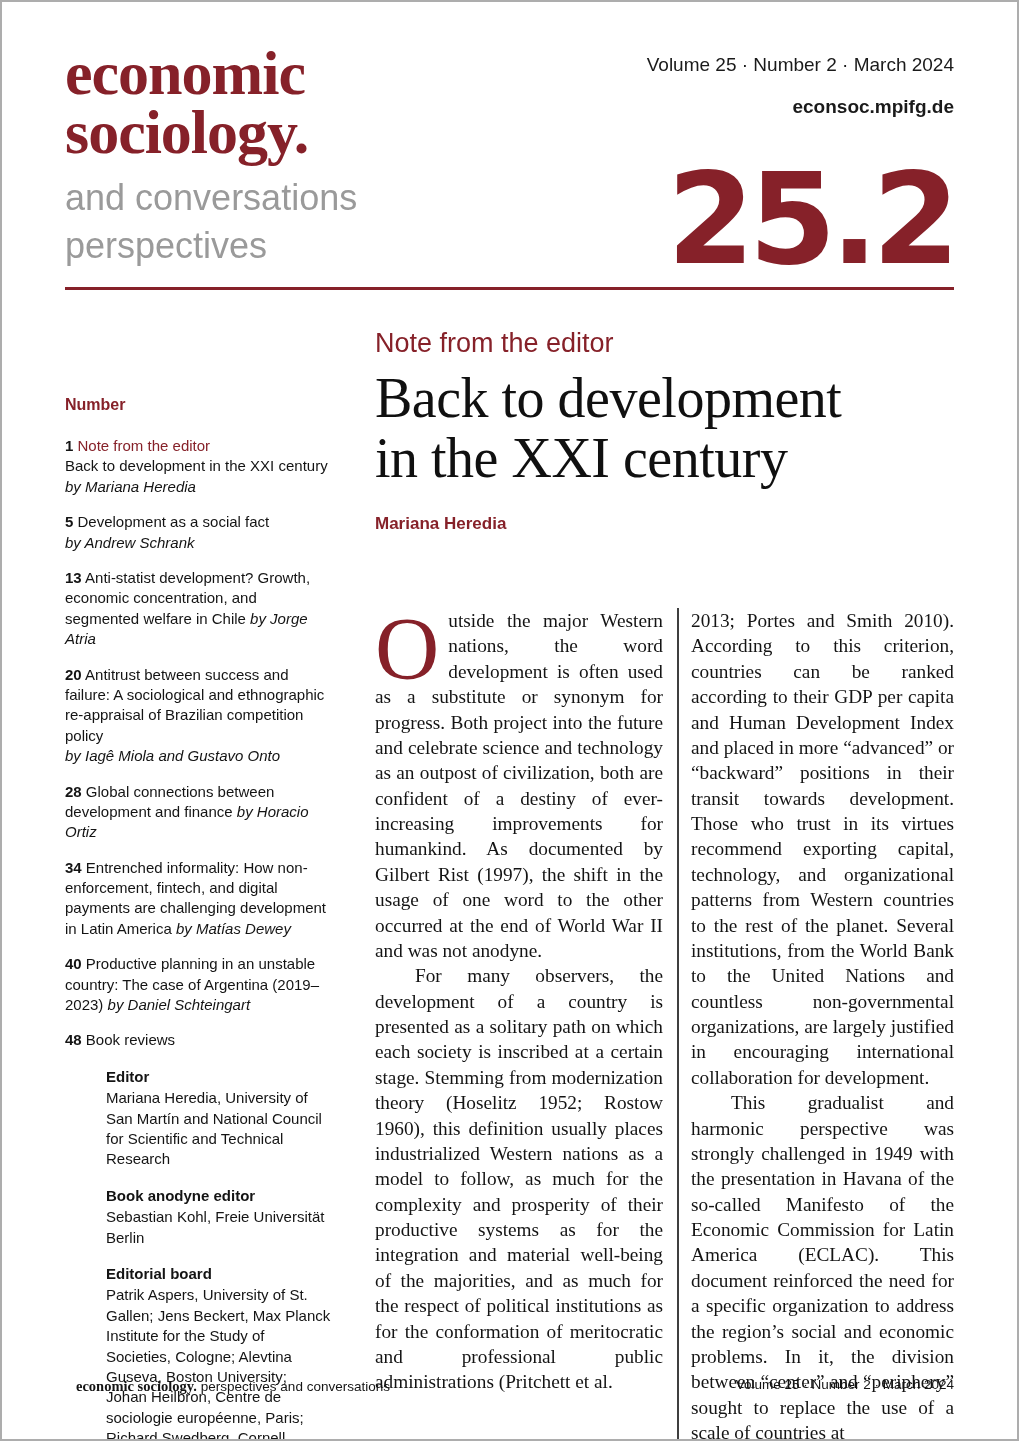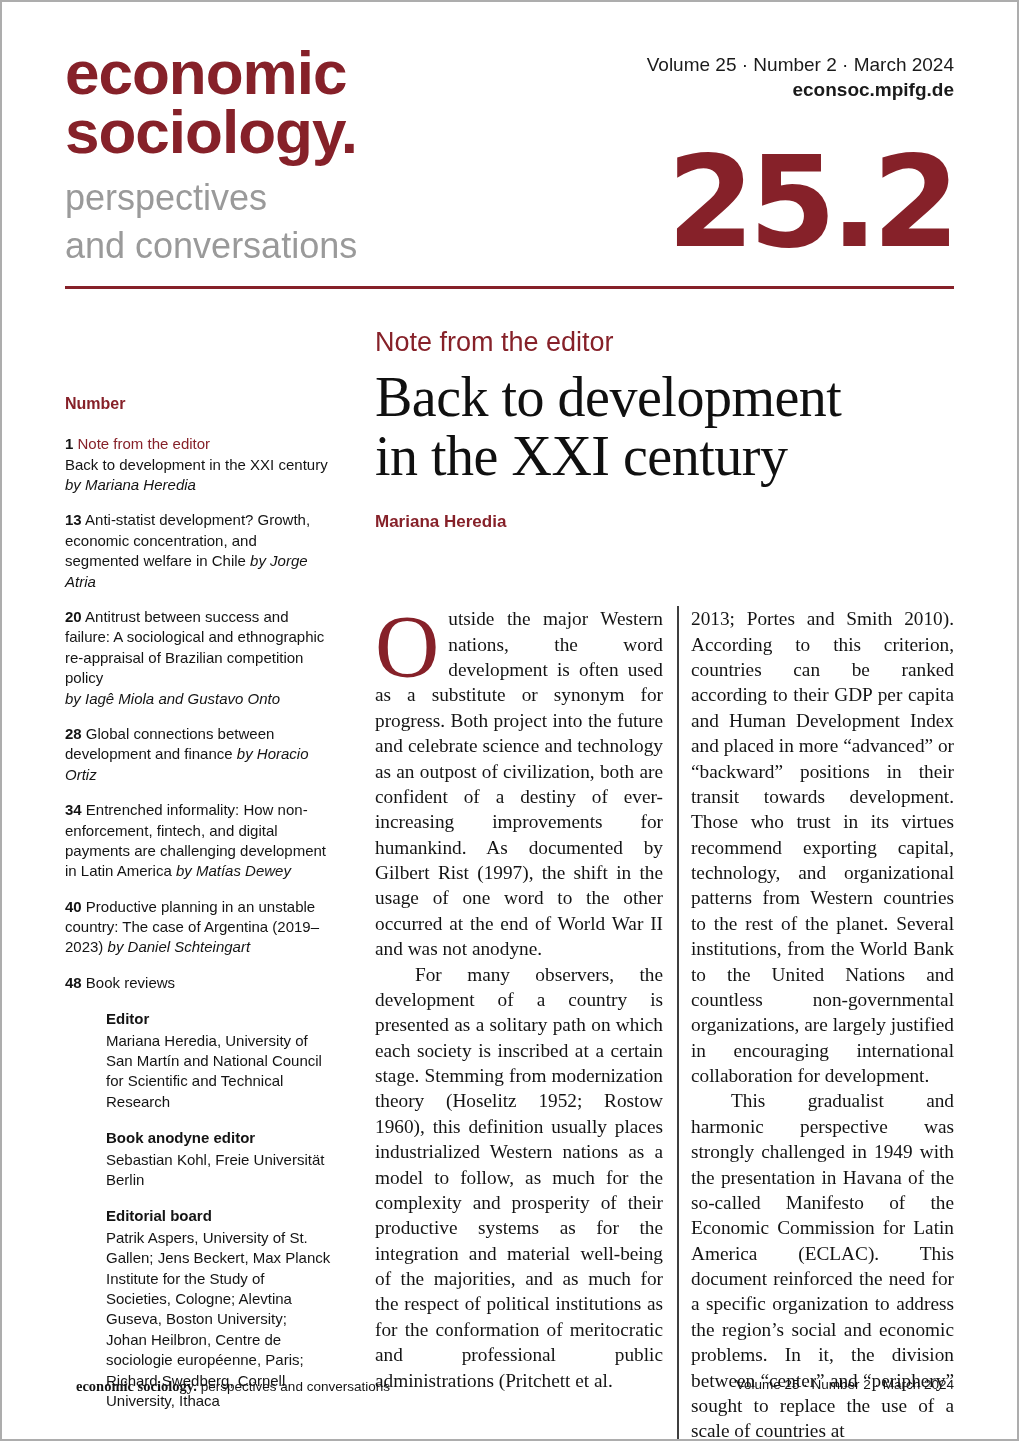--- a/index.html
+++ b/index.html
@@ -16,30 +16,30 @@
     position:relative;
     overflow:hidden;
     font-family:"Liberation Sans",sans-serif;
     color:var(--ink);
   }
   .inner{padding:0 63px;}
 
   
   .header{display:flex;justify-content:space-between;align-items:flex-start;padding-top:42px;}
   .m-title{
-    font-family:Liberation Sans, sans-serif;font-weight:700;
+    font-family:Liberation Serif, serif;font-weight:700;
     font-size:62px;line-height:0.95;color:var(--maroon);letter-spacing:-1px;
   }
   .m-sub{
     font-size:36px;line-height:1.33;color:var(--gray-sub);
     margin-top:12px;letter-spacing:0;
   }
   .meta{text-align:right;padding-top:10px;}
   .meta-volume{font-size:19px;color:#1a1a1a;}
-  .meta-url{font-size:19px;font-weight:700;color:#1a1a1a;margin-top:3px;}
+  .meta-url{font-size:19px;font-weight:700;color:#1a1a1a;margin-top:20px;}
   .issue{
     font-family:"DejaVu Sans",sans-serif;font-weight:700;
     font-size:126px;line-height:0.82;color:var(--maroon);
     letter-spacing:-6px;margin-top:50px;
   }
   .top-rule{border-top:3px solid var(--maroon);margin-top:16px;}
 
   
   .columns-wrap{display:grid;grid-template-columns:266px 1fr;column-gap:44px;}
 
@@ -96,22 +96,22 @@
 <div class="page">
   <div class="inner">
 
     <div class="header">
       <div>
         <div class="m-title">
           <div>economic</div>
           <div>sociology.</div>
         </div>
         <div class="m-sub">
+          <div>and conversations</div>
           <div>perspectives</div>
-          <div>and conversations</div>
         </div>
       </div>
       <div class="meta">
         <div class="meta-volume">Volume 25 · Number 2 · March 2024</div>
         <div class="meta-url">econsoc.mpifg.de</div>
         <div class="issue">25.2</div>
       </div>
     </div>
 
     <div class="top-rule"></div>
@@ -121,20 +121,25 @@
       <div class="sidebar">
         <div class="content-head">Number</div>
 
         <div class="toc-entry">
           <span class="toc-num">1</span>
           <span class="toc-title-red">Note from the editor</span>
           <div class="toc-subtitle">Back to development in the XXI century</div>
           <div class="toc-byline">by Mariana Heredia</div>
         </div>
 
+        <div class="toc-entry">
+          <span class="toc-num">5</span>
+          <span class="toc-title">Development as a social fact</span>
+          <div class="toc-byline">by Andrew Schrank</div>
+        </div>
 
         <div class="toc-entry">
           <span class="toc-num">13</span>
           <span class="toc-title">Anti-statist development? Growth, economic concentration, and segmented welfare in Chile</span>
           <span class="toc-inline-author">by Jorge Atria</span>
         </div>
 
         <div class="toc-entry">
           <span class="toc-num">20</span>
           <span class="toc-title">Antitrust between success and failure: A sociological and ethnographic re-appraisal of Brazilian competition policy</span>

